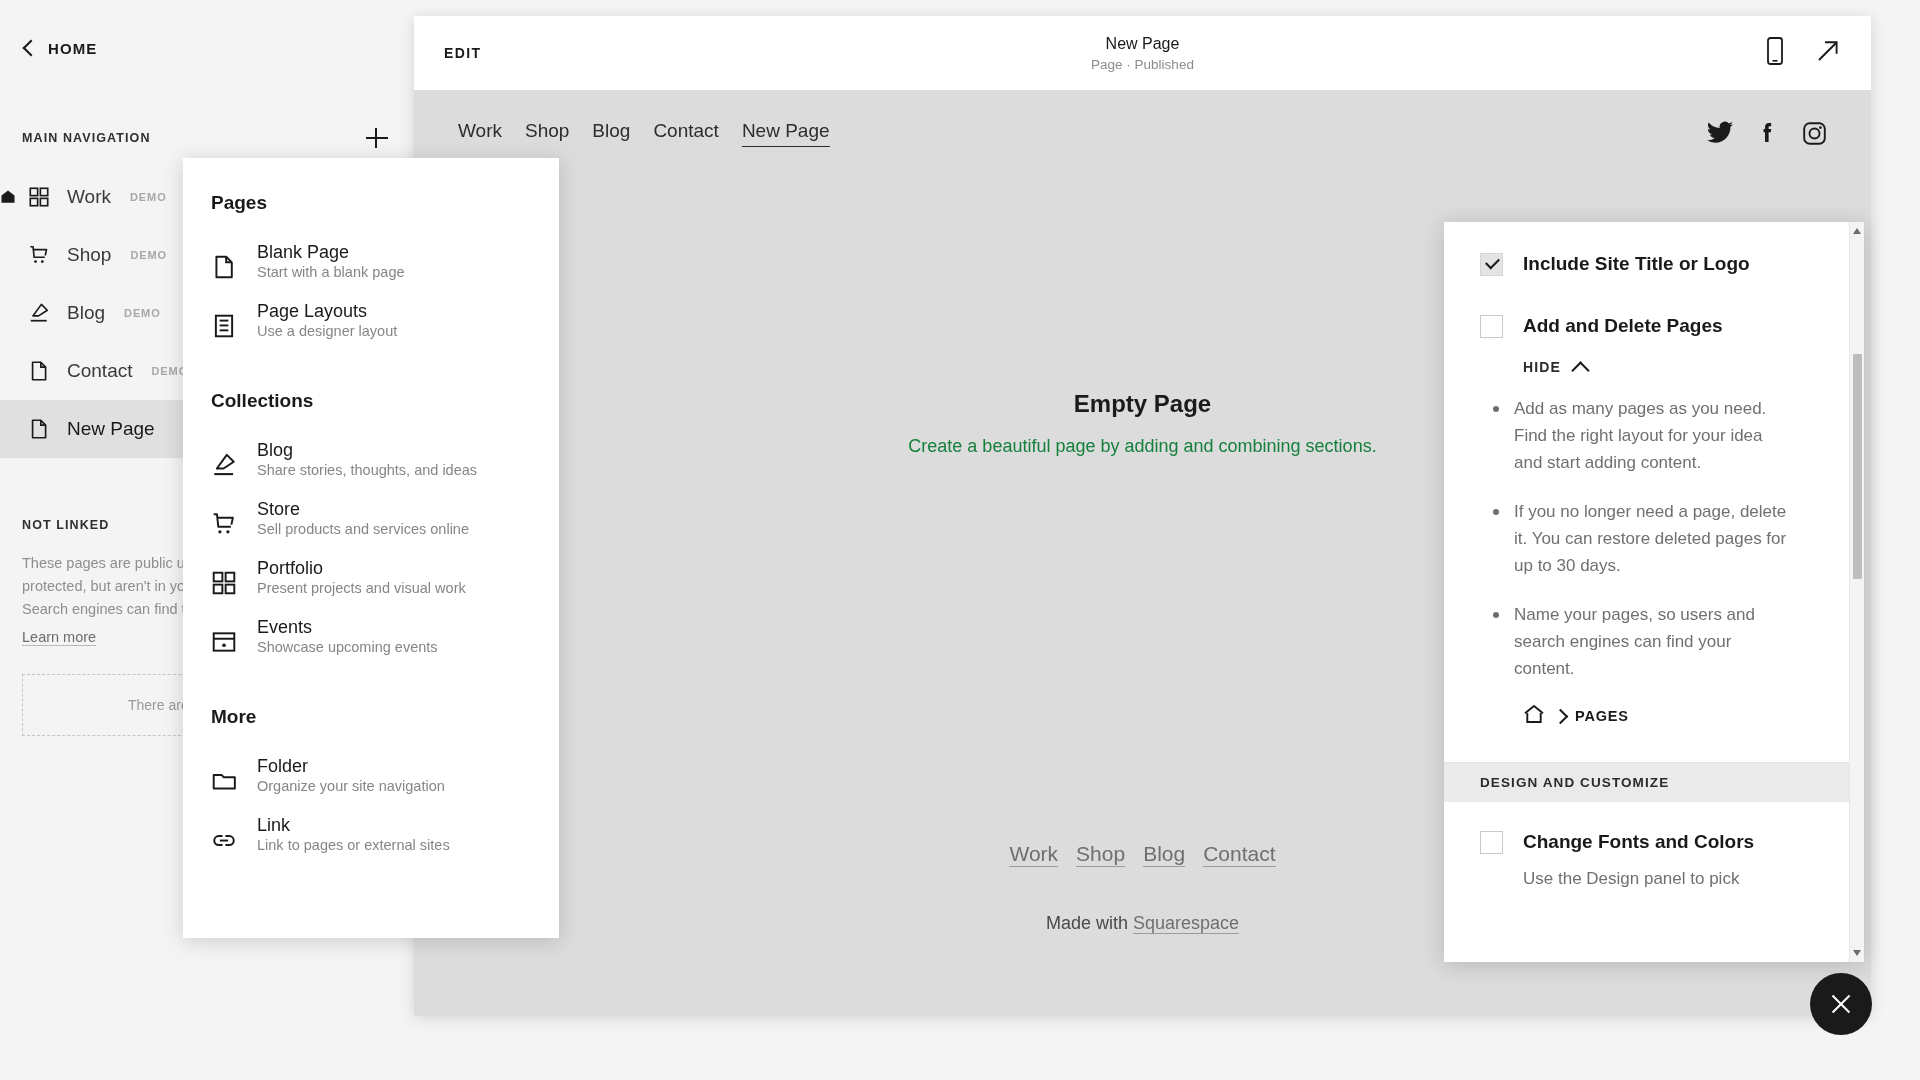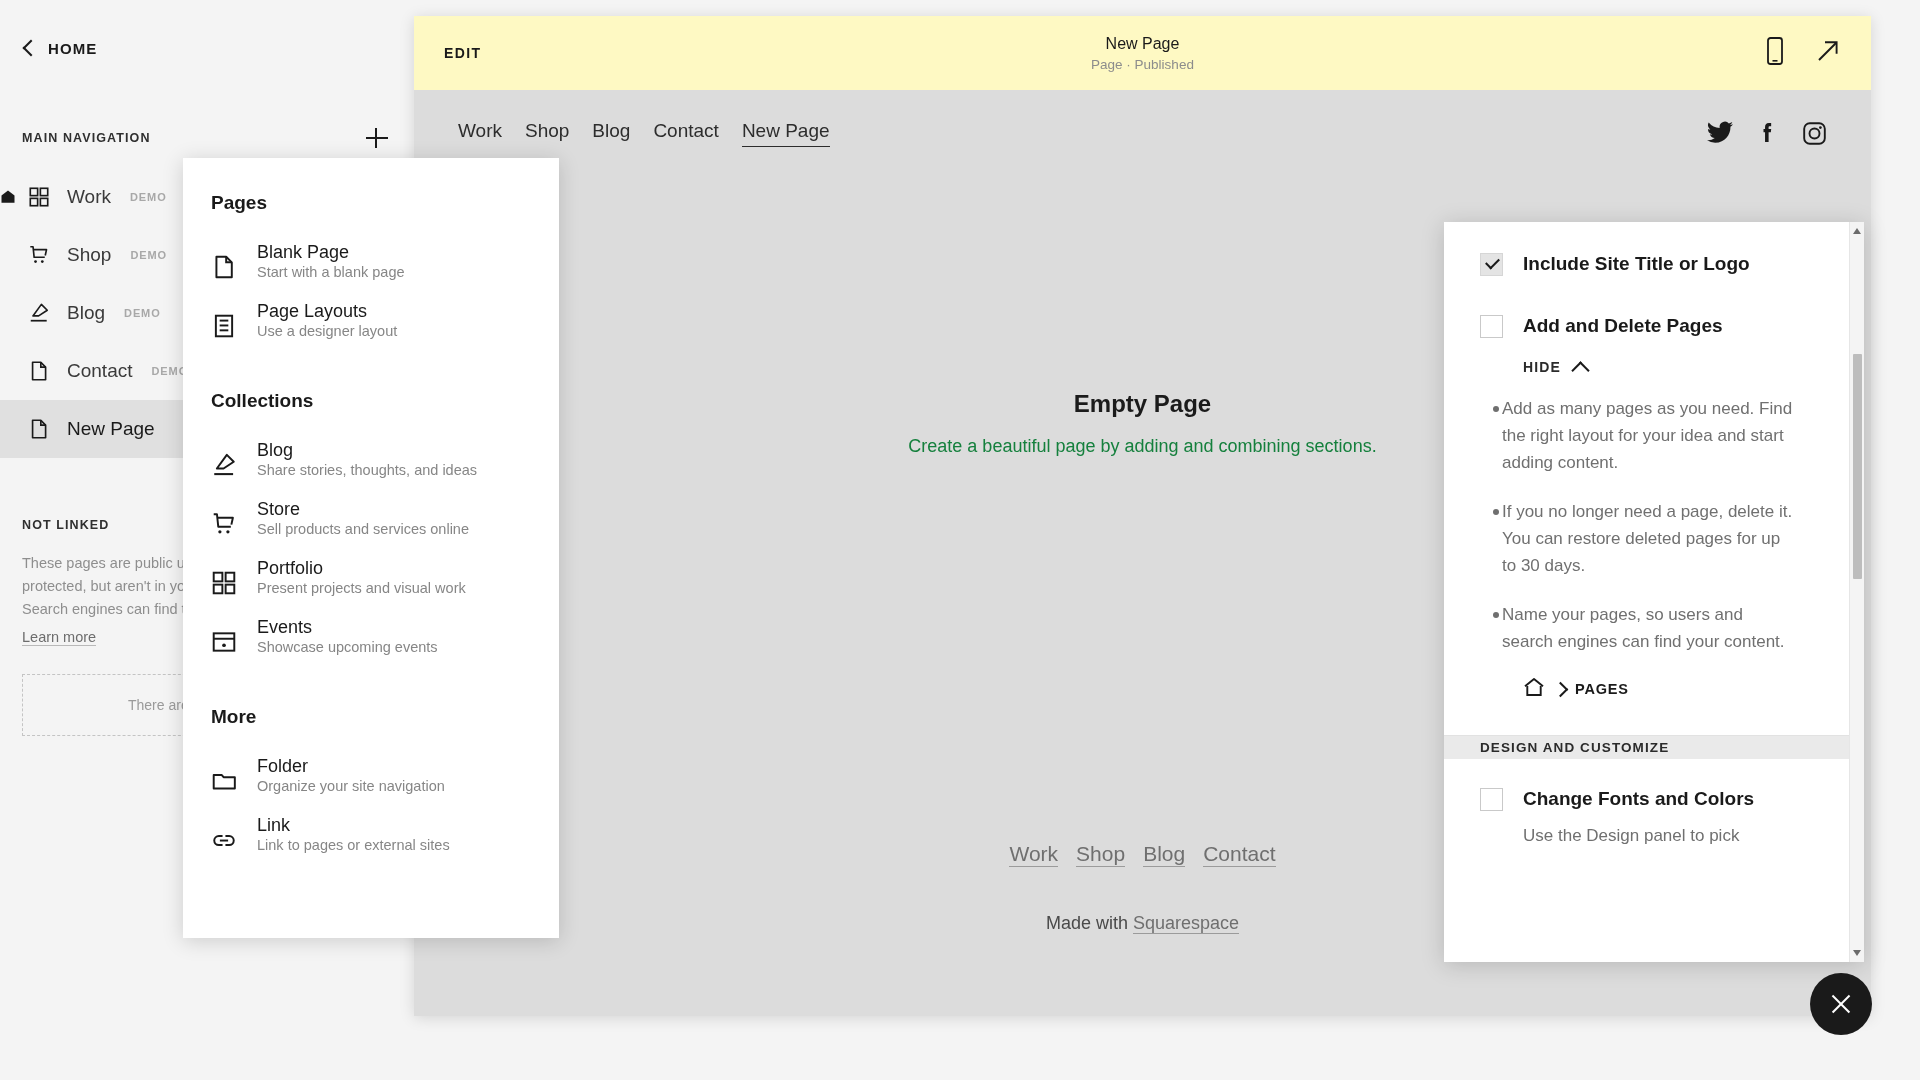--- a/index.html
+++ b/index.html
@@ -91,21 +91,21 @@
   }
 
   
   .editor {
     position: absolute; left: 414px; top: 16px;
     width: 1457px; height: 1000px;
     background: #dcdcdc;
     box-shadow: 0 2px 14px rgba(0,0,0,0.13);
   }
   .editor-topbar {
-    height: 74px; background: #fef9c3;
+    height: 74px; background: #ffffff;
     display: flex; align-items: center;
     padding: 0 30px;
     position: relative;
   }
   .edit-btn {
     font-size: 14px; font-weight: 700; letter-spacing: 1.4px;
     color: #1a1a1a; cursor: pointer;
   }
   .topbar-center {
     position: absolute; left: 0; right: 0; top: 0; bottom: 0;
@@ -229,21 +229,21 @@
     width: 17px; height: 11px; position: relative;
   }
   .chev-up::before {
     content: ""; position: absolute; left: 2px; top: 2px;
     width: 11px; height: 11px;
     border-left: 2.2px solid #1a1a1a; border-top: 2.2px solid #1a1a1a;
     transform: rotate(45deg);
   }
   .hp-bullets { margin: 20px 0 0 0; list-style: none; }
   .hp-bullets li {
-    display: flex; gap: 3px; align-items: flex-start;
+    display: flex; gap: 15px; align-items: flex-start;
     font-size: 17px; color: #707070; line-height: 27px;
     margin-bottom: 22px; padding-right: 22px; justify-content: space-between;
   }
   .hp-bullets li .dot {
     flex: 0 0 6px; width: 6px; height: 6px; border-radius: 50%;
     background: #6f6f6f; margin-top: 11px; margin-left: 13px;
   }
   .hp-crumb {
     display: flex; align-items: center; gap: 10px;
     margin: 4px 0 26px 43px; cursor: pointer;
@@ -252,21 +252,21 @@
     font-size: 14.5px; font-weight: 600; letter-spacing: 0.8px; color: #1a1a1a;
   }
   .chev-right { width: 10px; height: 12px; position: relative; }
   .chev-right::before {
     content: ""; position: absolute; left: 0px; top: 1px;
     width: 9px; height: 9px;
     border-right: 2.1px solid #1a1a1a; border-top: 2.1px solid #1a1a1a;
     transform: rotate(45deg);
   }
   .hp-sectionbar {
-    background: #eaeaea; padding: 4px 36px;
+    background: #eaeaea; padding: 12px 36px;
     font-size: 13.5px; font-weight: 700; letter-spacing: 1.1px; color: #2b2b2b;
     border-top: 1px solid #e2e2e2;
   }
   
   .hp-scroll {
     position: absolute; right: 0; top: 0; width: 15px; height: 100%;
     background: #f4f4f4; border-left: 1px solid #e6e6e6;
   }
   .hp-scroll .arrow-up, .hp-scroll .arrow-down {
     position: absolute; left: 3px; width: 0; height: 0;

